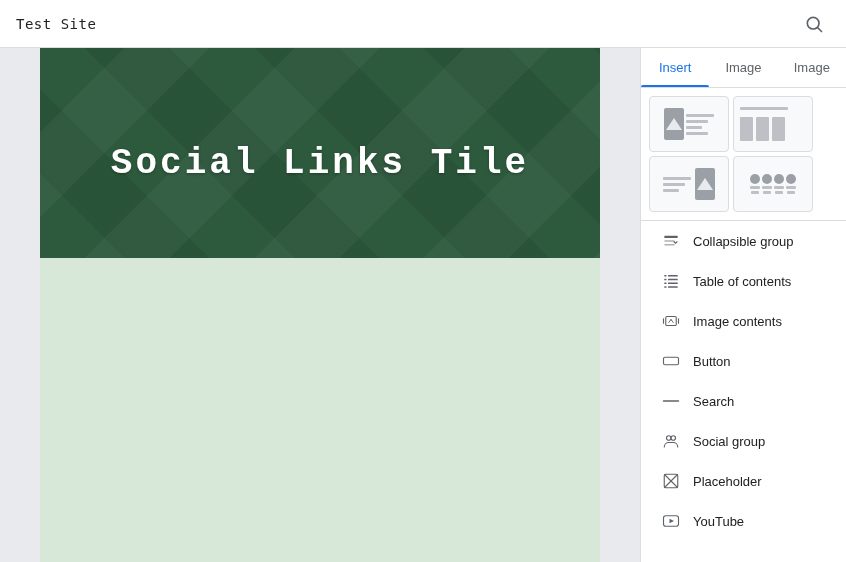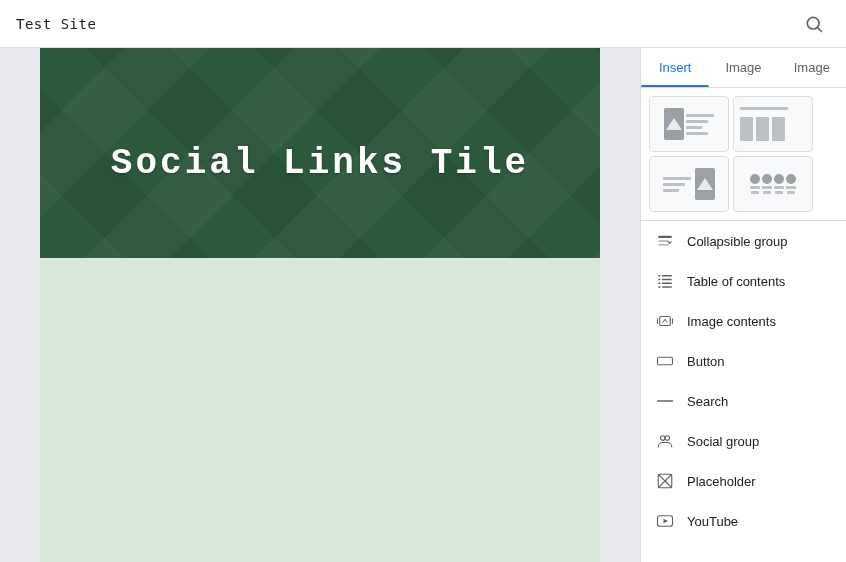--- a/index.html
+++ b/index.html
@@ -205,21 +205,21 @@
     .lt-line-short { width: 16px; }
 
     
     .insert-list {
       flex: 1;
       overflow-y: auto;
     }
     .insert-item {
       display: flex;
       align-items: center;
-      padding: 10px 14px;
+      padding: 10px 20px;
       cursor: pointer;
       gap: 12px;
       font-size: 13px;
       color: #202124;
     }
     .insert-item-icon {
       width: 20px;
       height: 20px;
       display: flex;
       align-items: center;

